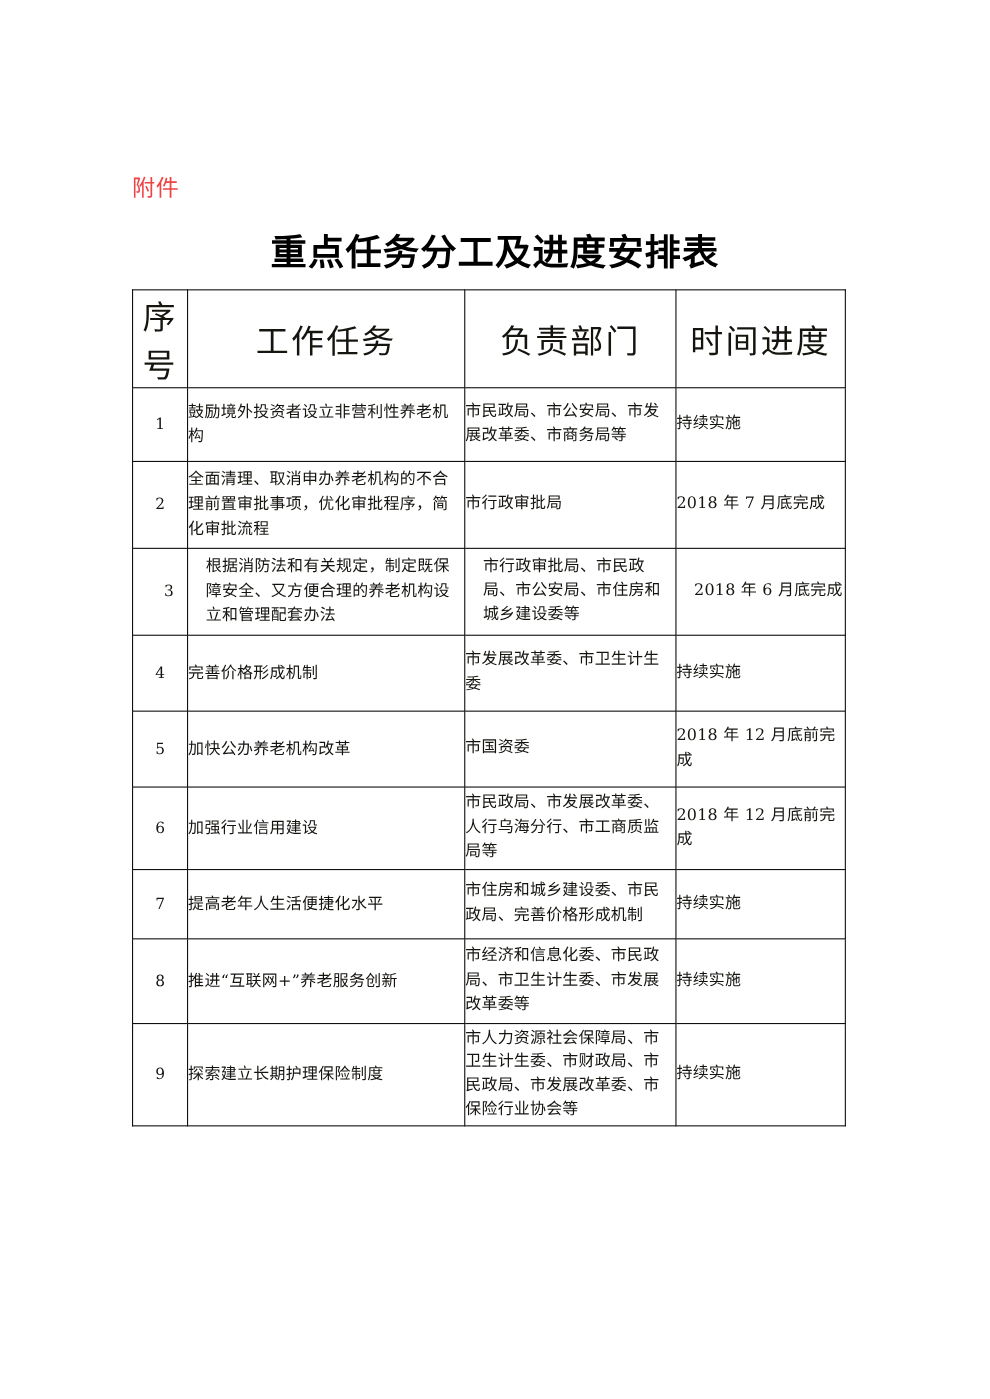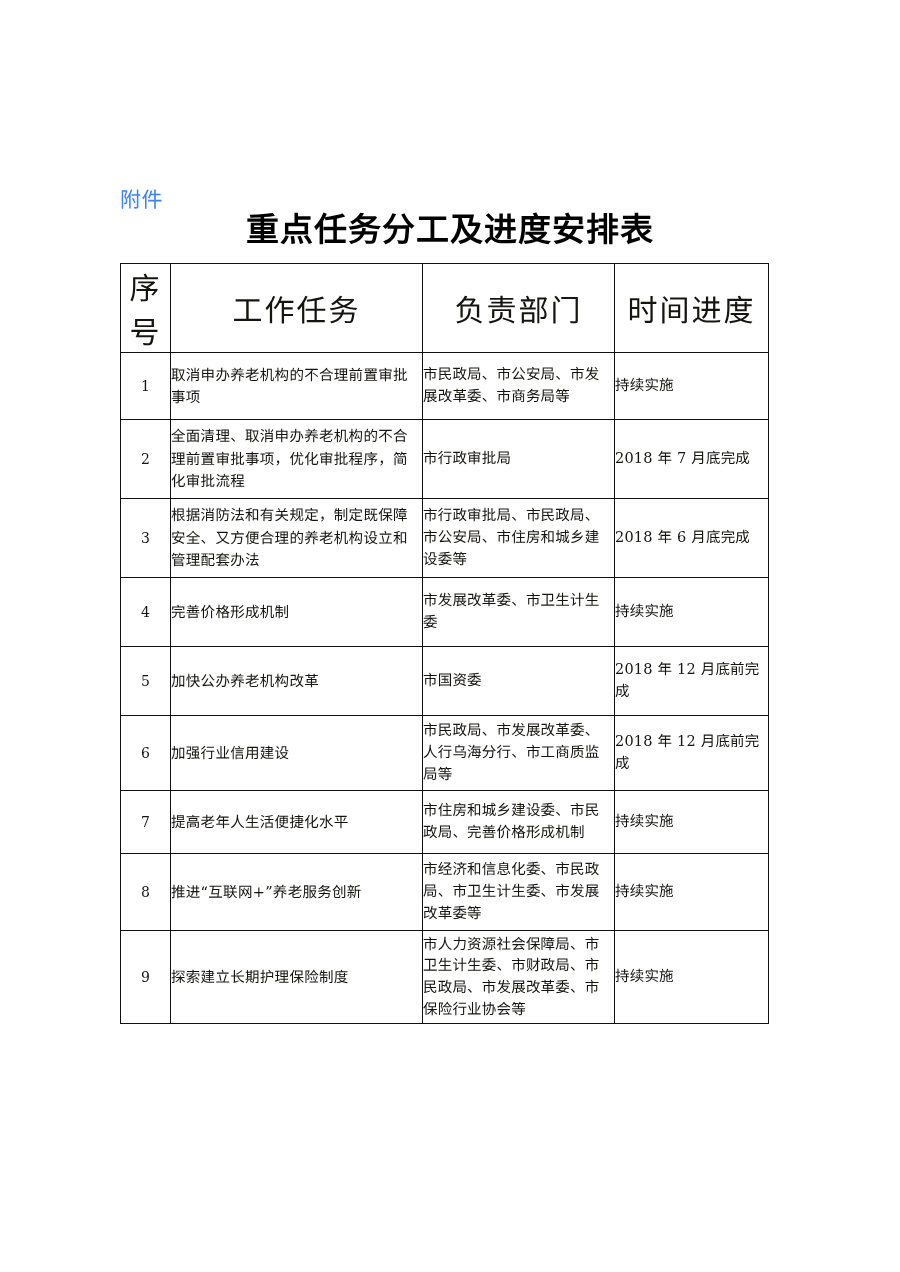--- a/index.html
+++ b/index.html
@@ -26,23 +26,22 @@
   }
 
   
   .attachment-label {
     position: absolute;
     left: 120px;
     top: 158px;
     font-size: 21px;
     line-height: 1.25;
     letter-spacing: 0.5px;
-    color: #3b82f6;
+    color: #ef4444;
     font-family: "DejaVu Sans", "Liberation Sans", sans-serif;
-    margin-top: 29px;
   }
 
   
   .doc-title {
     position: absolute;
     left: 0;
     top: 203px;
     width: 900px;
     text-align: center;
     font-size: 33px;
@@ -118,21 +117,21 @@
     font-size: 14.5px;
     line-height: 1.5;
     letter-spacing: 0.2px;
     font-family: "DejaVu Serif", "Liberation Serif", serif;
     color: #1c1a16;
   }
 
   
   tr.r-1  td { height: 66px; }
   tr.r-2  td { height: 78px; margin-left: 16px; }
-  tr.r-3  td { height: 78px; }
+  tr.r-3  td { height: 78px; padding-left: 16px; }
   tr.r-4  td { height: 68px; }
   tr.r-5  td { height: 68px; }
   tr.r-6  td { height: 74px; }
   tr.r-7  td { height: 62px; }
   tr.r-8  td { height: 76px; }
   tr.r-9  td { height: 92px; }
   tr.r-10 td { height: 70px; }
 
   
   .page-footer {
@@ -179,21 +178,21 @@
         <tr>
           <th class="thead-cell">序号</th>
           <th class="thead-cell">工作任务</th>
           <th class="thead-cell">负责部门</th>
           <th class="thead-cell">时间进度</th>
         </tr>
       </thead>
       <tbody>
         <tr class="r-1">
           <td class="cell-no">1</td>
-          <td class="cell-task">取消申办养老机构的不合理前置审批事项</td>
+          <td class="cell-task">鼓励境外投资者设立非营利性养老机构</td>
           <td class="cell-dept">市民政局、市公安局、市发展改革委、市商务局等</td>
           <td class="cell-time">持续实施</td>
         </tr>
         <tr class="r-2">
           <td class="cell-no">2</td>
           <td class="cell-task">全面清理、取消申办养老机构的不合理前置审批事项，优化审批程序，简化审批流程</td>
           <td class="cell-dept">市行政审批局</td>
           <td class="cell-time">2018 年 7 月底完成</td>
         </tr>
         <tr class="r-3">

